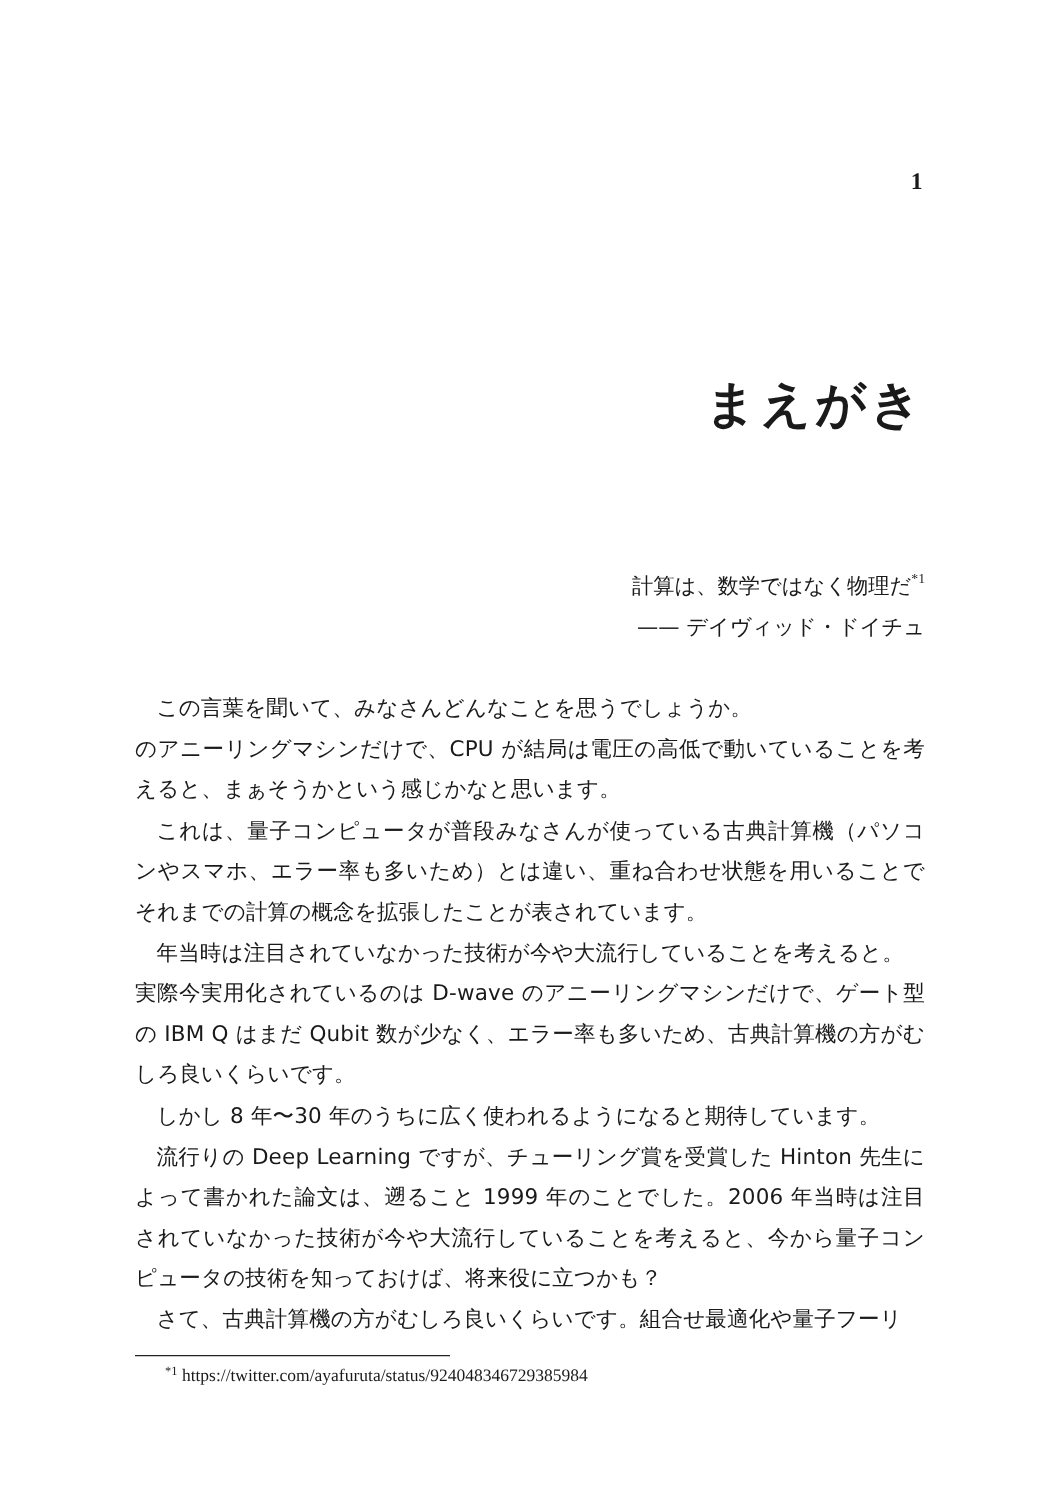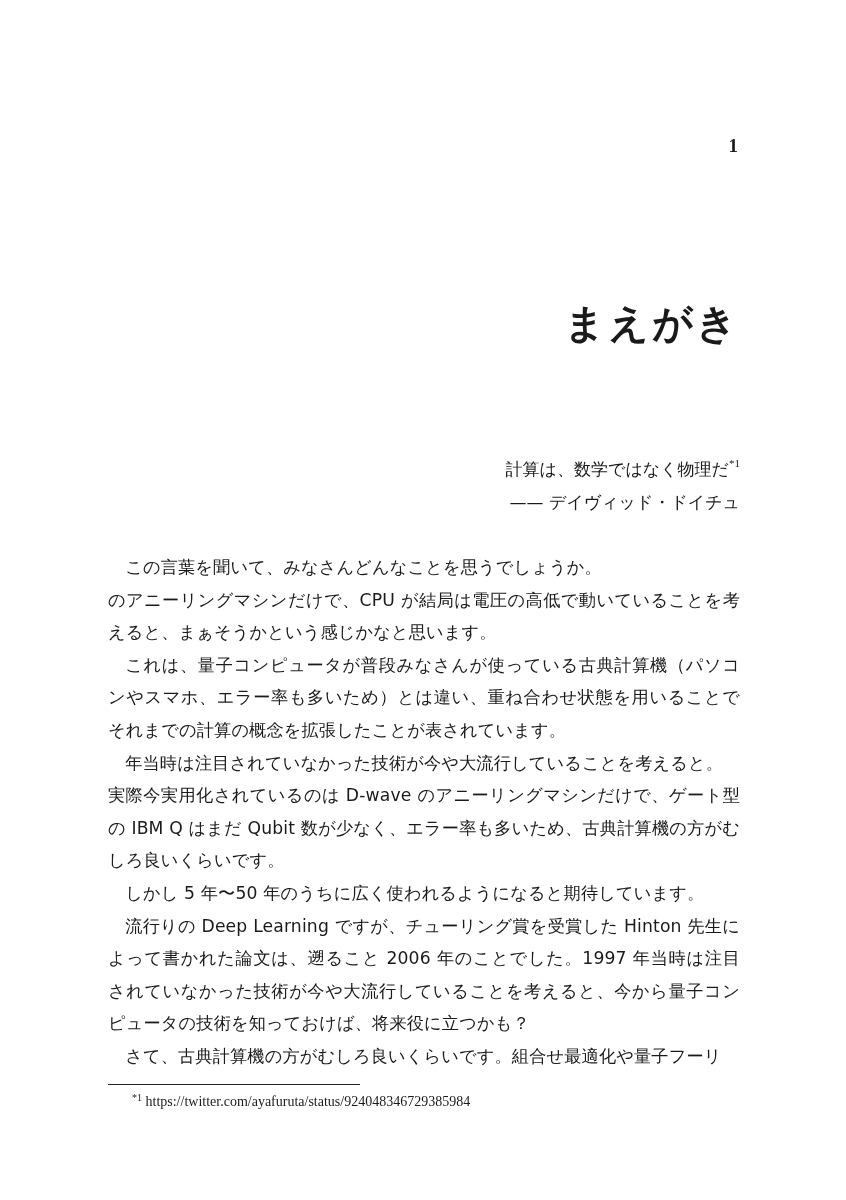--- a/index.html
+++ b/index.html
@@ -35,22 +35,22 @@
     </div>
     <div>—— デイヴィッド・ドイチュ</div>
   </div>
 
   <div class="body-text">
     <p class="indent">この言葉を聞いて、みなさんどんなことを思うでしょうか。</p>
     <p>のアニーリングマシンだけで、CPU が結局は電圧の高低で動いていることを考えると、まぁそうかという感じかなと思います。</p>
     <p class="indent">これは、量子コンピュータが普段みなさんが使っている古典計算機（パソコンやスマホ、エラー率も多いため）とは違い、重ね合わせ状態を用いることでそれまでの計算の概念を拡張したことが表されています。</p>
     <p class="indent">年当時は注目されていなかった技術が今や大流行していることを考えると。</p>
     <p>実際今実用化されているのは D-wave のアニーリングマシンだけで、ゲート型の IBM Q はまだ Qubit 数が少なく、エラー率も多いため、古典計算機の方がむしろ良いくらいです。</p>
-    <p class="indent">しかし 5 年〜50 年のうちに広く使われるようになると期待しています。</p>
-    <p class="indent">流行りの Deep Learning ですが、チューリング賞を受賞した Hinton 先生によって書かれた論文は、遡ること 2006 年のことでした。1997 年当時は注目されていなかった技術が今や大流行していることを考えると、今から量子コンピュータの技術を知っておけば、将来役に立つかも？</p>
+    <p class="indent">しかし 8 年〜30 年のうちに広く使われるようになると期待しています。</p>
+    <p class="indent">流行りの Deep Learning ですが、チューリング賞を受賞した Hinton 先生によって書かれた論文は、遡ること 1999 年のことでした。2006 年当時は注目されていなかった技術が今や大流行していることを考えると、今から量子コンピュータの技術を知っておけば、将来役に立つかも？</p>
     <p class="indent">さて、古典計算機の方がむしろ良いくらいです。組合せ最適化や量子フーリ</p>
   </div>
 
   <div class="footnote-rule"></div>
   <div class="footnote">
     <sup>*1</sup>
     <span>https://twitter.com/ayafuruta/status/924048346729385984</span>
   </div>
 </div>
 

